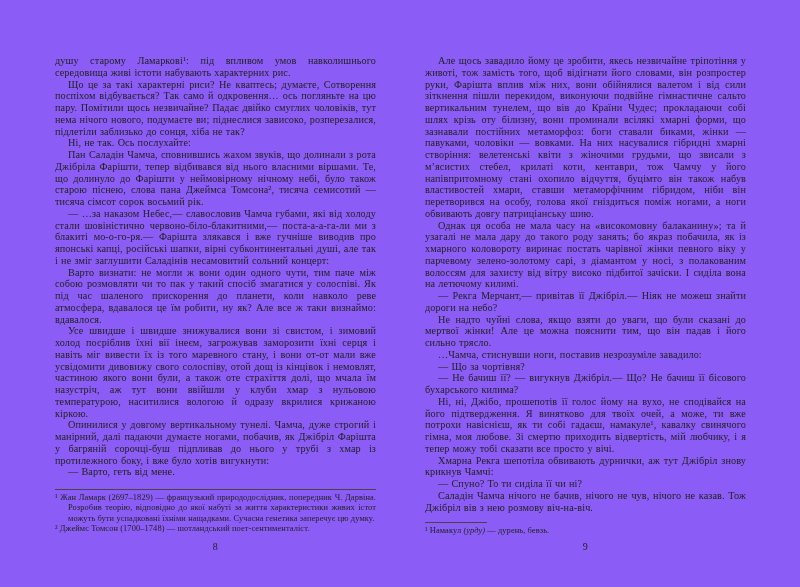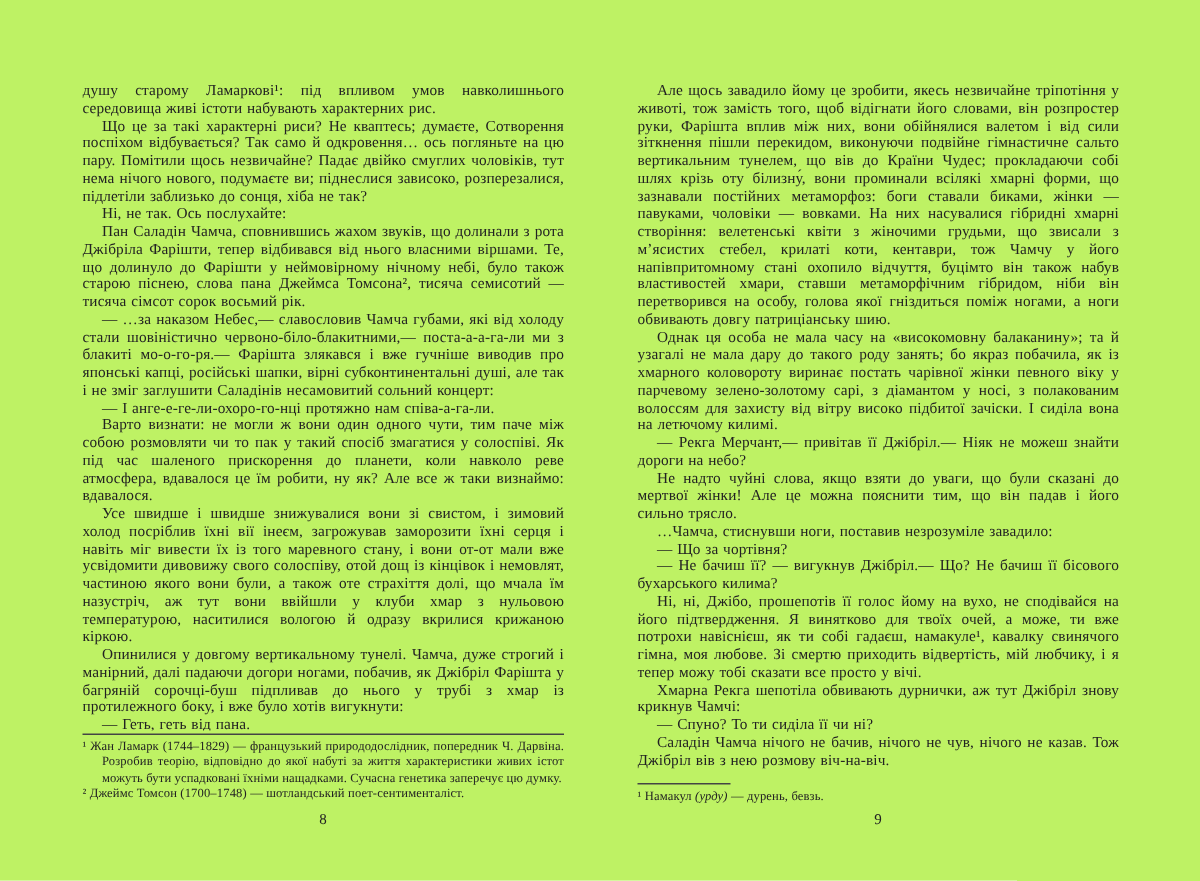--- a/index.html
+++ b/index.html
@@ -12,21 +12,21 @@
     height: 587px;
     font-family: "Liberation Serif", "DejaVu Serif", serif;
     color: #222222;
     position: relative;
     overflow: hidden;
   }
   .spread {
     position: absolute;
     left: 0; top: 0;
     width: 800px; height: 587px;
-    background: #bef264;
+    background: #8b5cf6;
   }
   .page {
     position: absolute;
     top: 0;
     width: 400px;
     height: 587px;
   }
   .page-left  { left: 0; }
   .page-right { left: 400px; }
 
@@ -93,29 +93,28 @@
 
 <div class="spread">
 
   <div class="page page-left">
     <div class="text-column">
       <p class="no-indent">душу старому Ламаркові¹: під впливом умов навколишнього середовища живі істоти набувають характерних рис.</p>
       <p>Що це за такі характерні риси? Не кваптесь; думаєте, Сотворення поспіхом відбувається? Так само й одкровення… ось погляньте на цю пару. Помітили щось незвичайне? Падає двійко смуглих чоловіків, тут нема нічого нового, подумаєте ви; піднеслися зависоко, розперезалися, підлетіли заблизько до сонця, хіба не так?</p>
       <p>Ні, не так. Ось послухайте:</p>
       <p>Пан Саладін Чамча, сповнившись жахом звуків, що долинали з рота Джібріла Фарішти, тепер відбивався від нього власними віршами. Те, що долинуло до Фарішти у неймовірному нічному небі, було також старою піснею, слова пана Джеймса Томсона², тисяча семисотий — тисяча сімсот сорок восьмий рік.</p>
       <p>— …за наказом Небес,— славословив Чамча губами, які від холоду стали шовіністично червоно-біло-блакитними,— поста-а-а-га-ли ми з блакиті мо-о-го-ря.— Фарішта злякався і вже гучніше виводив про японські капці, російські шапки, вірні субконтинентальні душі, але так і не зміг заглушити Саладінів несамовитий сольний концерт:</p>
-      <p>— І анге-е-ге-ли-охоро-го-нці протяжно нам співа-а-га-ли.</p>
       <p>Варто визнати: не могли ж вони один одного чути, тим паче між собою розмовляти чи то пак у такий спосіб змагатися у солоспіві. Як під час шаленого прискорення до планети, коли навколо реве атмосфера, вдавалося це їм робити, ну як? Але все ж таки визнаймо: вдавалося.</p>
       <p>Усе швидше і швидше знижувалися вони зі свистом, і зимовий холод посріблив їхні вії інеєм, загрожував заморозити їхні серця і навіть міг вивести їх із того маревного стану, і вони от-от мали вже усвідомити дивовижу свого солоспіву, отой дощ із кінцівок і немовлят, частиною якого вони були, а також оте страхіття долі, що мчала їм назустріч, аж тут вони ввійшли у клуби хмар з нульовою температурою, наситилися вологою й одразу вкрилися крижаною кіркою.</p>
-      <p>Опинилися у довгому вертикальному тунелі. Чамча, дуже строгий і манірний, далі падаючи догори ногами, побачив, як Джібріл Фарішта у багряній сорочці-буш підпливав до нього у трубі з хмар із протилежного боку, і вже було хотів вигукнути:</p>
-      <p>— Геть, геть від пана.</p>
+      <p>Опинилися у довгому вертикальному тунелі. Чамча, дуже строгий і манірний, далі падаючи думаєте ногами, побачив, як Джібріл Фарішта у багряній сорочці-буш підпливав до нього у трубі з хмар із протилежного боку, і вже було хотів вигукнути:</p>
+      <p>— Варто, геть від мене.</p>
     </div>
     <div class="footnote-block">
       <hr class="footnote-rule">
-      <p class="footnote">¹ Жан Ламарк (1744–1829) — французький природодослідник, попередник Ч. Дарвіна. Розробив теорію, відповідно до якої набуті за життя характеристики живих істот можуть бути успадковані їхніми нащадками. Сучасна генетика заперечує цю думку.</p>
+      <p class="footnote">¹ Жан Ламарк (2697–1829) — французький природодослідник, попередник Ч. Дарвіна. Розробив теорію, відповідно до якої набуті за життя характеристики живих істот можуть бути успадковані їхніми нащадками. Сучасна генетика заперечує цю думку.</p>
       <p class="footnote">² Джеймс Томсон (1700–1748) — шотландський поет-сентименталіст.</p>
     </div>
     <div class="page-number">8</div>
   </div>
 
   <div class="page page-right">
     <div class="text-column">
       <p>Але щось завадило йому це зробити, якесь незвичайне тріпотіння у животі, тож замість того, щоб відігнати його словами, він розпростер руки, Фарішта вплив між них, вони обійнялися валетом і від сили зіткнення пішли перекидом, виконуючи подвійне гімнастичне сальто вертикальним тунелем, що вів до Країни Чудес; прокладаючи собі шлях крізь оту білизну́, вони проминали всілякі хмарні форми, що зазнавали постійних метаморфоз: боги ставали биками, жінки — павуками, чоловіки — вовками. На них насувалися гібридні хмарні створіння: велетенські квіти з жіночими грудьми, що звисали з м’ясистих стебел, крилаті коти, кентаври, тож Чамчу у його напівпритомному стані охопило відчуття, буцімто він також набув властивостей хмари, ставши метаморфічним гібридом, ніби він перетворився на особу, голова якої гніздиться поміж ногами, а ноги обвивають довгу патриціанську шию.</p>
       <p>Однак ця особа не мала часу на «високомовну балаканину»; та й узагалі не мала дару до такого роду занять; бо якраз побачила, як із хмарного коловороту виринає постать чарівної жінки певного віку у парчевому зелено-золотому сарі, з діамантом у носі, з полакованим волоссям для захисту від вітру високо підбитої зачіски. І сиділа вона на летючому килимі.</p>
       <p>— Рекга Мерчант,— привітав її Джібріл.— Ніяк не можеш знайти дороги на небо?</p>

